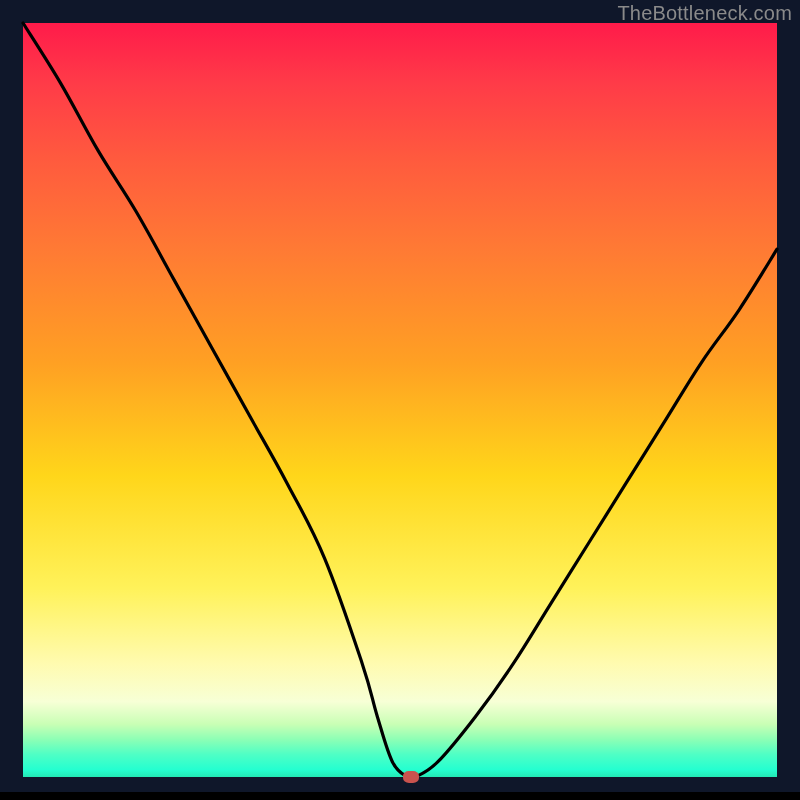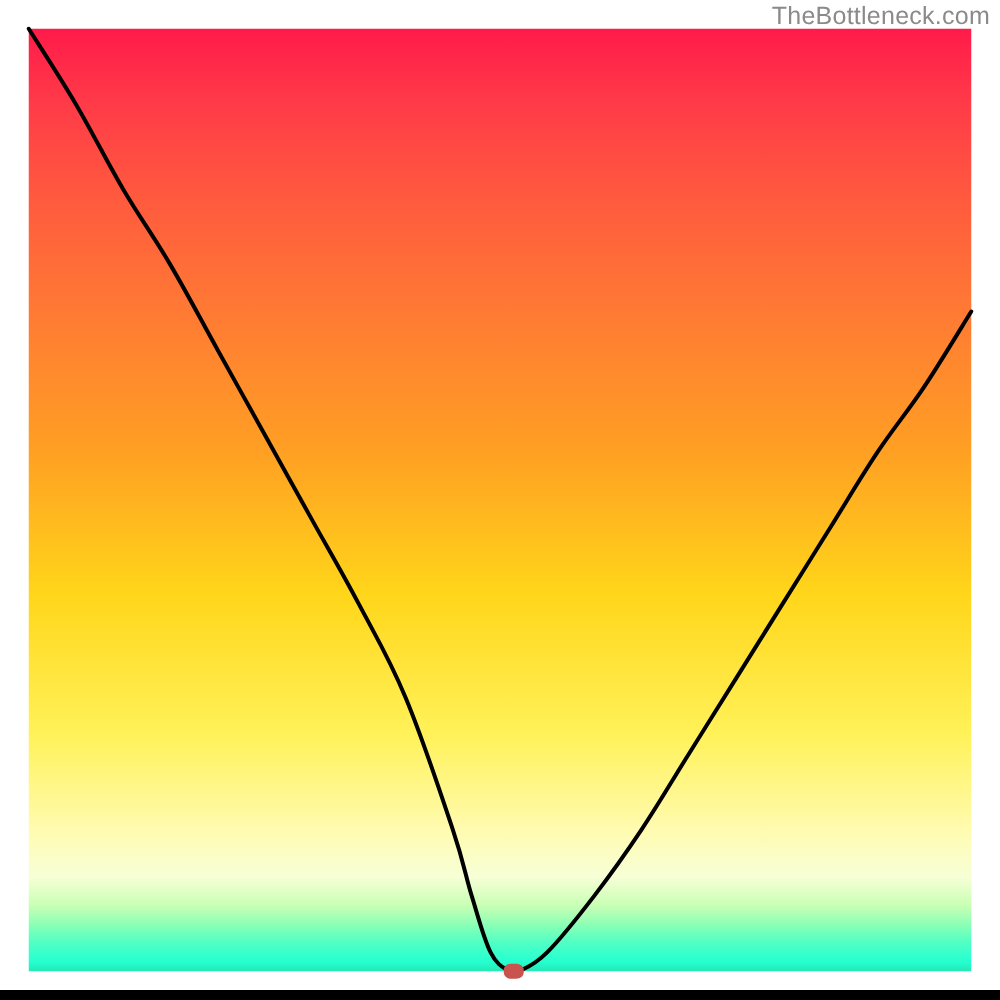--- a/index.html
+++ b/index.html
@@ -8,21 +8,21 @@
     width: 800px;
     height: 800px;
     background: #000;
     overflow: hidden;
     font-family: Arial, Helvetica, sans-serif;
   }
   .frame {
     position: relative;
     width: 800px;
     height: 792px;
-    background: #ffffff;
+    background: #0f172a;
   }
   .plot-area {
     position: absolute;
     left: 23px;
     top: 23px;
     width: 754px;
     height: 754px;
     
     background: linear-gradient(
       to bottom,

